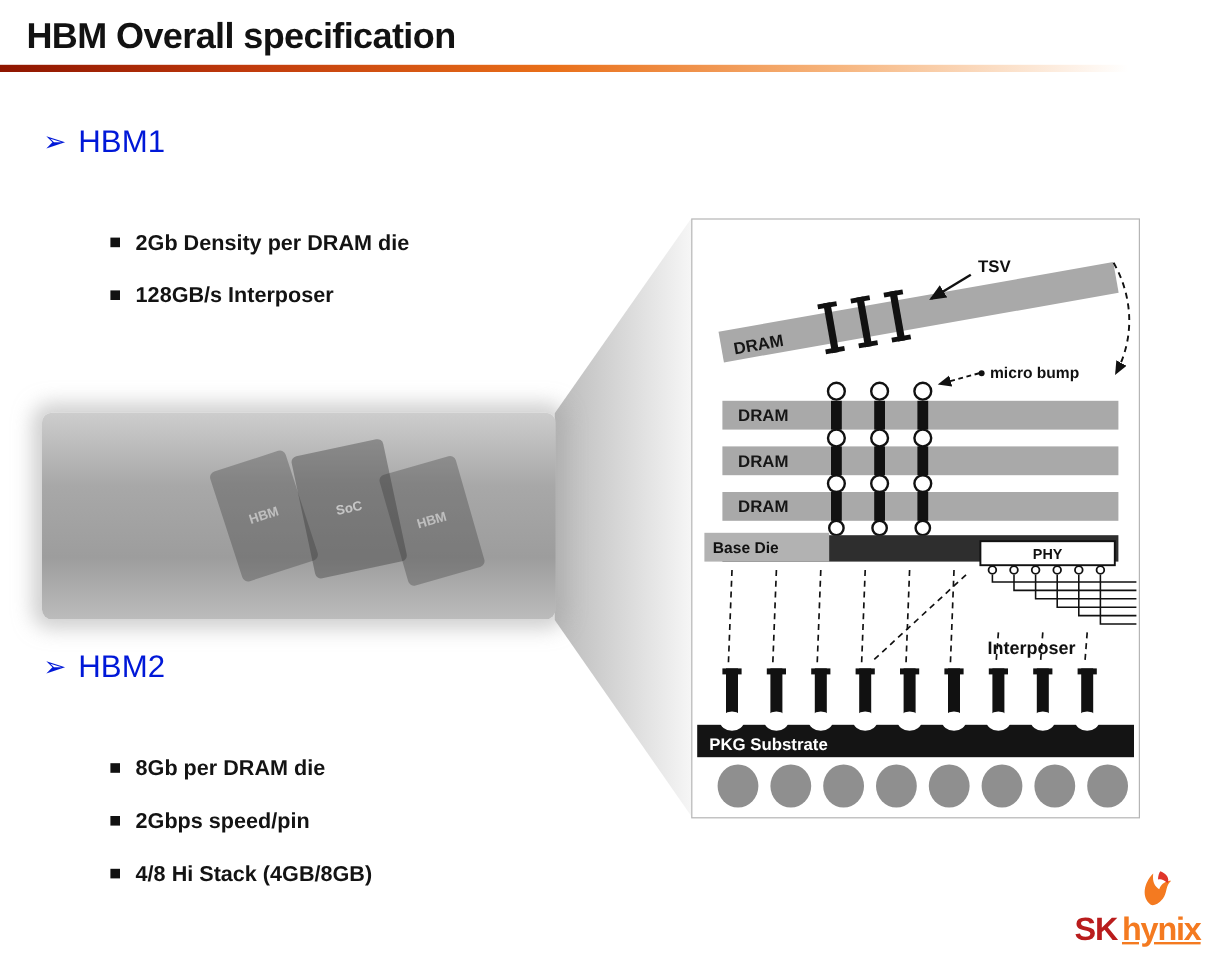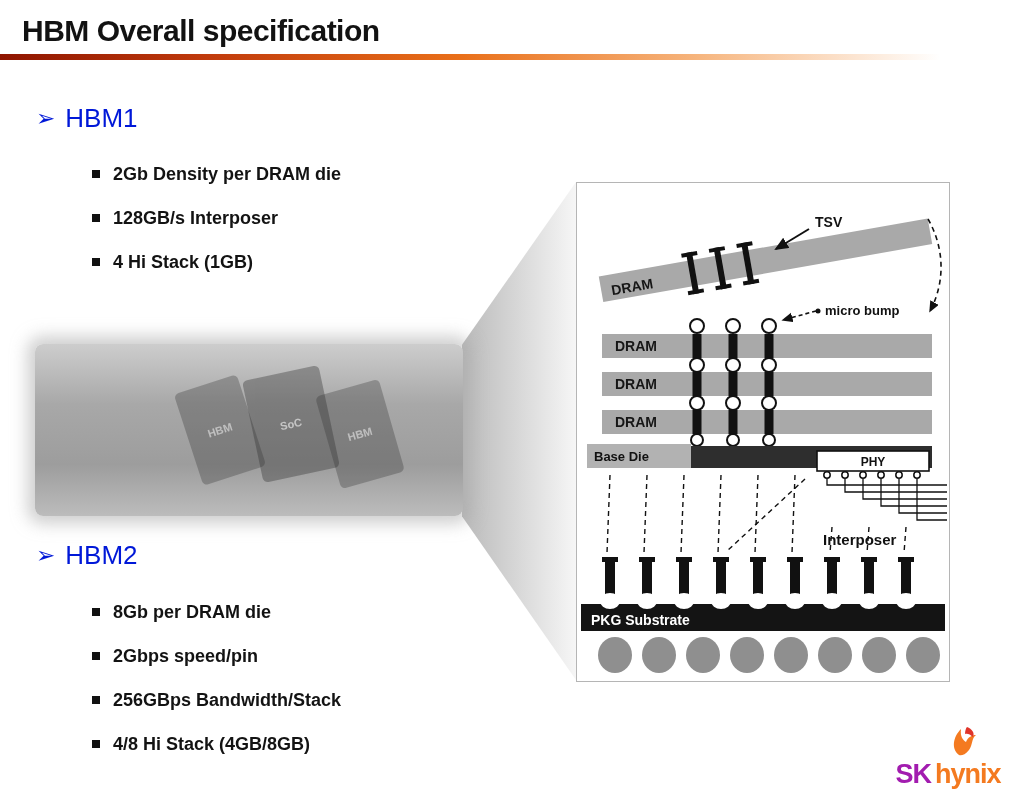--- a/index.html
+++ b/index.html
@@ -16,21 +16,21 @@
     position:absolute;left:0;top:54px;width:1022px;height:6px;
     background:linear-gradient(90deg,#8e1500 0%,#c03a0c 20%,#e96f19 45%,#f6b47c 68%,#ffffff 92%);
   }
   
   .sec-head{position:absolute;display:flex;align-items:center;gap:10px;}
   .sec-head .arrow{font-size:23px;color:#0018d8;line-height:1;}
   .sec-head .sec-title{font-size:26px;font-weight:normal;color:#0018d8;}
   #hbm1-head{left:36px;top:103px;}
   #hbm2-head{left:36px;top:540px;}
   
-  .blist{position:absolute;}
+  .blist{position:absolute;margin-top:28px;}
   #hbm1-list{left:92px;top:162px;}
   #hbm2-list{left:92px;top:600px;}
   .li{display:flex;align-items:center;gap:13px;height:24px;margin-bottom:20px;}
   .li .sq{width:8px;height:8px;background:#111;flex:none;}
   .li .txt{font-size:18px;font-weight:bold;color:#131313;white-space:nowrap;}
   
   .hl-box{
     position:absolute;left:35px;top:344px;width:428px;height:172px;border-radius:8px;
     background:linear-gradient(180deg,#cdcdcd 0%,#a8a8a8 35%,#9d9d9d 70%,#bcbcbc 100%);
     box-shadow:0 0 16px 8px rgba(170,170,170,.55);
@@ -54,22 +54,22 @@
   .diagram{
     position:absolute;left:576px;top:182px;width:372px;height:498px;
     border:1px solid #b5b5b5;background:#ffffff;
   }
   .diagram svg{display:block;}
   .diagram text{font-family:"Liberation Sans",sans-serif;}
   
   .logo{position:absolute;right:14px;bottom:8px;width:120px;text-align:center;}
   .logo .flame{margin-left:34px;}
   .logo .wordmark{font-size:27px;font-weight:bold;line-height:1;white-space:nowrap;}
-  .logo .sk{color:#a21caf;letter-spacing:-1px;}
-  .logo .hynix{color:#f47a20;margin-left:4px;letter-spacing:-1px;}
+  .logo .sk{color:#b91c1c;letter-spacing:-1px;}
+  .logo .hynix{color:#f47a20;margin-left:4px;letter-spacing:-1px;text-decoration:underline;}
 </style>
 </head>
 <body>
 
 <h1 class="title">HBM Overall specification</h1>
 <div class="rule"></div>
 
 <div class="fan"></div>
 
 <div class="sec-head" id="hbm1-head">
@@ -78,24 +78,20 @@
 </div>
 <div class="blist" id="hbm1-list">
   <div class="li">
       <span class="sq"></span>
       <span class="txt">2Gb Density per DRAM die</span>
     </div>
   <div class="li">
       <span class="sq"></span>
       <span class="txt">128GB/s Interposer</span>
     </div>
-  <div class="li">
-      <span class="sq"></span>
-      <span class="txt">4 Hi Stack (1GB)</span>
-    </div>
 </div>
 
 <div class="hl-box">
   <div class="chip chip-1">
       <span>HBM</span>
     </div>
   <div class="chip chip-2">
       <span>SoC</span>
     </div>
   <div class="chip chip-3">
@@ -108,24 +104,20 @@
   <span class="sec-title">HBM2</span>
 </div>
 <div class="blist" id="hbm2-list">
   <div class="li">
       <span class="sq"></span>
       <span class="txt">8Gb per DRAM die</span>
     </div>
   <div class="li">
       <span class="sq"></span>
       <span class="txt">2Gbps speed/pin</span>
-    </div>
-  <div class="li">
-      <span class="sq"></span>
-      <span class="txt">256GBps Bandwidth/Stack</span>
     </div>
   <div class="li">
       <span class="sq"></span>
       <span class="txt">4/8 Hi Stack (4GB/8GB)</span>
     </div>
 </div>
 
 <div class="diagram">
   <svg width="372" height="498" viewBox="0 0 372 498">
     <defs>

